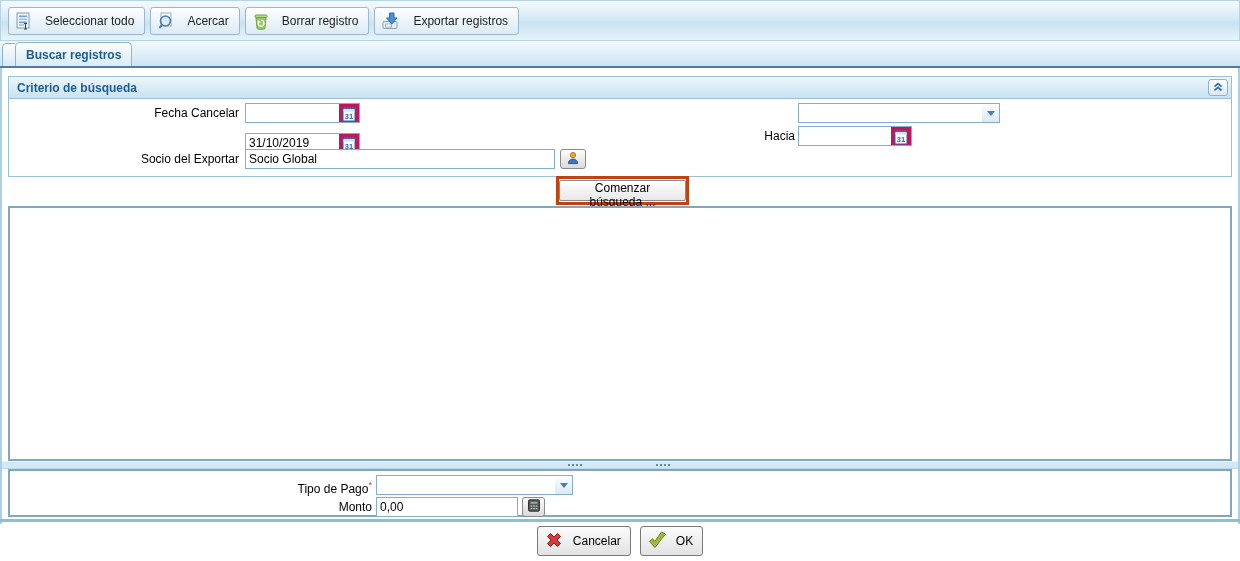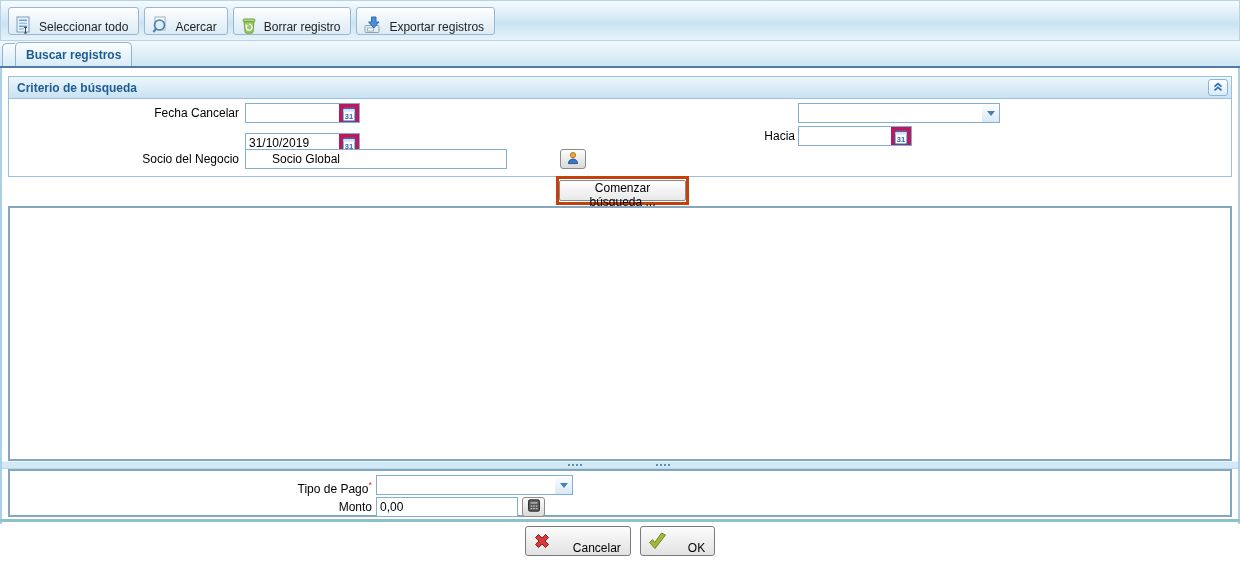--- a/index.html
+++ b/index.html
@@ -3,21 +3,21 @@
 <meta charset="utf-8">
 <style>
   html,body{margin:0;padding:0;background:#fff;}
   body{width:1240px;height:561px;font-family:"Liberation Sans",sans-serif;font-size:12px;color:#000;}
   #app{position:relative;width:1240px;height:561px;background:#fff;overflow:hidden;}
 
   
   .toolbar{position:absolute;left:0;top:0;width:1240px;height:41px;box-sizing:border-box;
     background:linear-gradient(#f5fbfe 0%,#d6eaf6 45%,#c9e3f2 55%,#e6f3fa 100%);
     border:1px solid #b7d3e6;display:flex;align-items:center;padding-left:7px;gap:5px;}
-  .tbtn{height:28px;display:inline-flex;align-items:flex-end;gap:6px;padding:0 10px 0 6px;
+  .tbtn{height:28px;display:inline-flex;align-items:center;gap:12px;padding:0 10px 0 6px;
     background:linear-gradient(#ffffff,#ecf4fa 50%,#dbebf6);
     border:1px solid #9db8cc;border-radius:3px;font-size:12px;color:#222;cursor:pointer;}
   .tbtn svg{display:block;}
 
   
   .tabrow{position:absolute;left:0;top:41px;width:1240px;height:25px;box-sizing:content-box;
     background:linear-gradient(#f2f9fd,#cde5f3);border-bottom:2px solid #4f7ca6;}
   .tabstub{position:absolute;left:2px;bottom:0;width:12px;height:22px;
     background:linear-gradient(#fbfdfe,#d8ebf7);border:1px solid #8fb4d1;border-right:none;border-bottom:none;
     border-radius:5px 0 0 0;}
@@ -71,21 +71,21 @@
   .grip i{display:block;width:2px;height:2px;background:#5e8eb0;}
 
   
   .payform{position:absolute;left:8px;top:469px;width:1224px;height:48px;box-sizing:border-box;
     border:2px solid #82a7be;background:#fff;}
 
   
   .sep{position:absolute;left:0;top:519px;width:1240px;height:3px;background:#8cc0cb;}
   .footer{position:absolute;left:0;top:524px;width:1240px;height:37px;background:#fff;
     display:flex;justify-content:center;align-items:flex-start;gap:9px;padding-top:2px;box-sizing:border-box;}
-  .fbtn{height:30px;display:inline-flex;align-items:flex-end;gap:20px;padding:0 9px 0 5px;
+  .fbtn{height:30px;display:inline-flex;align-items:center;gap:8px;padding:0 9px 0 5px;
     background:linear-gradient(#fcfcfc,#e2e2e2);border:1px solid #7a7a7a;border-radius:3px;
     font-size:12px;color:#000;cursor:pointer;}
 </style>
 </head>
 <body>
 
 <div id="app">
 
   <div class="toolbar">
     <button class="tbtn">
@@ -174,22 +174,22 @@
         <span class="calbtn">
             <svg width="14" height="16" viewBox="0 0 14 16">
               <path d="M3 2.8 v-1.8 M5.7 2.8 v-1.8 M8.4 2.8 v-1.8 M11 2.8 v-1.8" stroke="#4a7db0" stroke-width="1.1"></path>
               <rect x="1" y="2.8" width="12" height="12.2" fill="#fff" stroke="#2f5fae"></rect>
               <rect x="1.5" y="3.3" width="11" height="2.4" fill="#d6e6f7"></rect>
               <text x="7" y="13" font-size="7.5" font-weight="bold" fill="#2f5fae" text-anchor="middle" font-family="Liberation Sans, sans-serif">31</text>
             </svg>
           </span>
       </div>
 
-      <span class="lbl" style="top:50px;left:0;width:230px;">Socio del Negocio</span>
-      <div class="field" style="top:50px;left:236px;width:262px;padding-left:23px;">
+      <span class="lbl" style="top:50px;left:0;width:230px;">Socio del Exportar</span>
+      <div class="field" style="top:50px;left:236px;width:310px;">
         <input value="Socio Global" style="">
       </div>
       <span class="sqbtn" style="top:50px;left:551px;width:26px;">
         <span><svg width="14" height="14" viewBox="0 0 14 14">
               <circle cx="7" cy="4.1" r="2.6" fill="#f0a43c" stroke="#b97a1e"></circle>
               <path d="M2.4 12.6 a4.6 4.6 0 0 1 9.2 0 z" fill="#3a78c2" stroke="#2a5a96"></path>
             </svg></span>
       </span>
 
       <div class="field" style="top:4px;left:789px;width:202px;">

